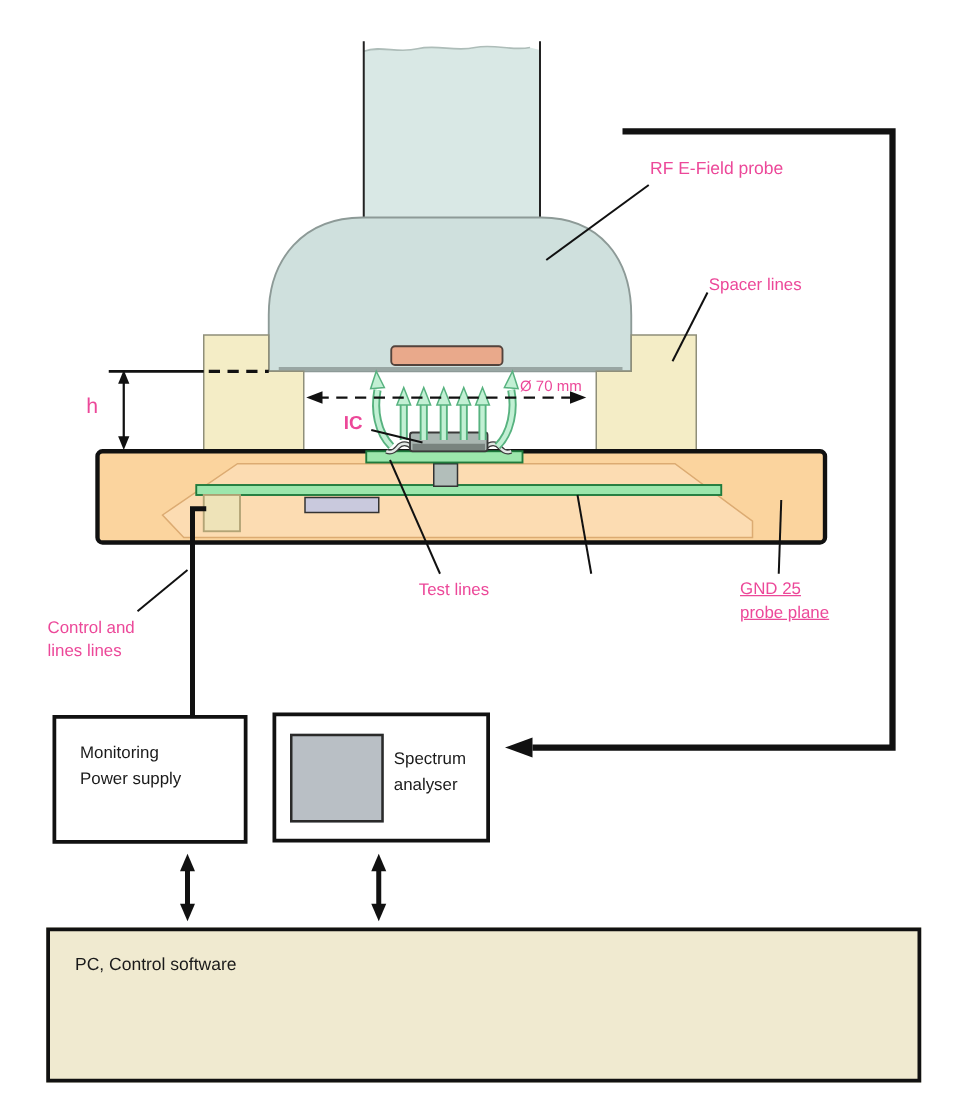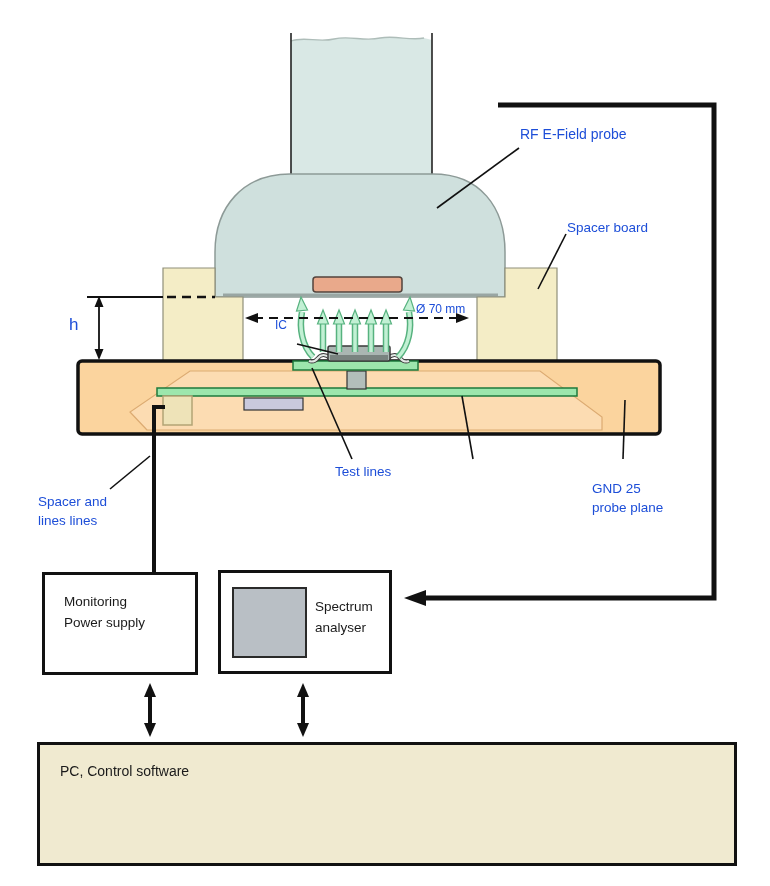--- a/index.html
+++ b/index.html
@@ -1,39 +1,39 @@
 <!DOCTYPE html>
 <html><head>
 <meta charset="utf-8">
 <style>
   html,body{margin:0;padding:0;background:#fff;}
   #stage{
     position:relative;width:770px;height:886px;background:#ffffff;overflow:hidden;
     font-family:"Liberation Sans", sans-serif;color:#1a1a1a;
   }
   #drawing{position:absolute;left:0;top:0;}
-  .lbl{position:absolute;white-space:nowrap;line-height:19px;font-size:13.5px;color:#1d4ed8;}
+  .lbl{position:absolute;white-space:nowrap;line-height:19px;font-size:13.5px;color:#ec4899;}
   .lbl div{white-space:nowrap;}
   .box{position:absolute;background:#ffffff;border:3px solid #111;box-sizing:border-box;}
   #monitoring-box{left:42px;top:572px;width:156px;height:103px;}
   #spectrum-box{left:218px;top:570px;width:174px;height:104px;}
   #pc-box{left:37px;top:742px;width:700px;height:124px;background:#f0ead0;padding-left:20px;}
   .box .txt{position:absolute;font-size:13.5px;line-height:21px;}
   #monitoring-box .txt{left:19px;top:16px;}
   #spectrum-box .txt{left:94px;top:23px;}
   #pc-box .txt{left:20px;top:16px;font-size:14px;}
   #screen{position:absolute;left:11px;top:14px;width:75px;height:71px;background:#b9bfc5;border:2px solid #2a2a2a;box-sizing:border-box;}
   #rf-probe-label{left:520px;top:125px;font-size:14px;}
   #spacer-ring-label{left:567px;top:218px;}
   #h-label{left:69px;top:315px;font-size:17px;}
   #diameter-label{left:416px;top:300px;font-size:12px;}
-  #ic-label{left:275px;top:316px;font-size:12px;}
+  #ic-label{left:275px;top:329px;font-size:15px;font-weight:bold;}
   #test-board-label{left:335px;top:462px;}
   #cb-label{left:437px;top:461px;}
-  #gnd-label{left:592px;top:479px;}
+  #gnd-label{left:592px;top:461px;text-decoration:underline;}
   #signal-label{left:38px;top:492px;}
 </style>
 </head>
 <body>
 
 <div id="stage">
 
   <svg id="drawing" width="770" height="886" viewBox="0 0 770 886">
 
     <path d="M498,105 L714,105 L714,598 L426,598" fill="none" stroke="#111" stroke-width="5"></path>
@@ -131,31 +131,31 @@
       <polygon points="150,737 144,723 156,723" fill="#111"></polygon>
     </g>
     <g>
       <line x1="303" y1="692" x2="303" y2="728" stroke="#111" stroke-width="4"></line>
       <polygon points="303,683 297,697 309,697" fill="#111"></polygon>
       <polygon points="303,737 297,723 309,723" fill="#111"></polygon>
     </g>
   </svg>
 
   <div class="lbl" id="rf-probe-label">RF E-Field probe</div>
-  <div class="lbl" id="spacer-ring-label">Spacer board</div>
+  <div class="lbl" id="spacer-ring-label">Spacer lines</div>
   <div class="lbl" id="h-label">h</div>
   <div class="lbl" id="diameter-label">Ø 70 mm</div>
   <div class="lbl" id="ic-label">IC</div>
   <div class="lbl" id="test-board-label">Test lines</div>
   <div class="lbl" id="gnd-label">
     <div>GND 25</div>
     <div>probe plane</div>
   </div>
   <div class="lbl" id="signal-label">
-    <div>Spacer and</div>
+    <div>Control and</div>
     <div>lines lines</div>
   </div>
 
   <div class="box" id="monitoring-box">
     <div class="txt">
       <div>Monitoring</div>
       <div>Power supply</div>
     </div>
   </div>
 

